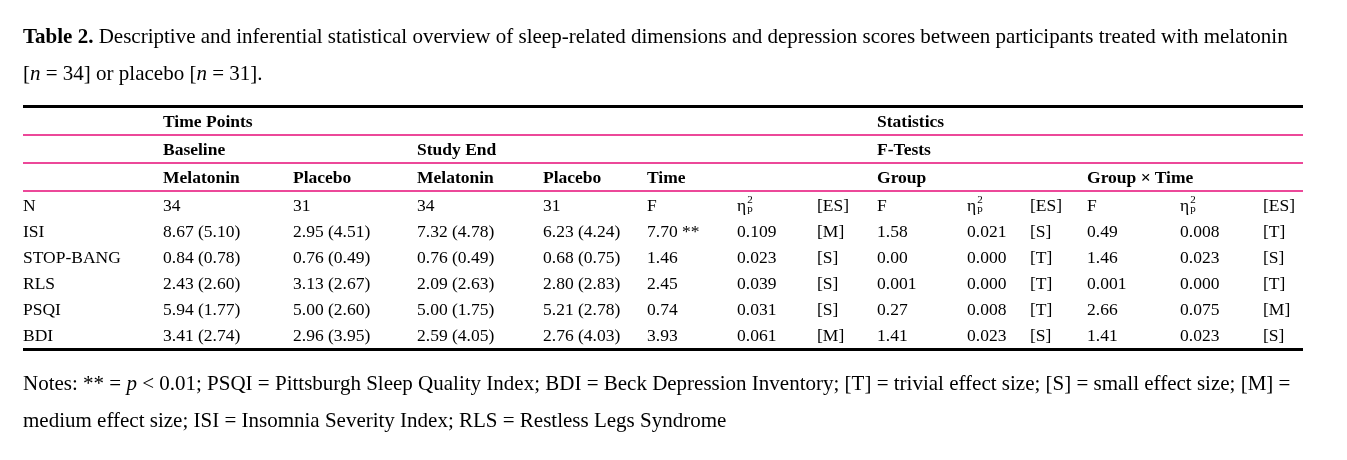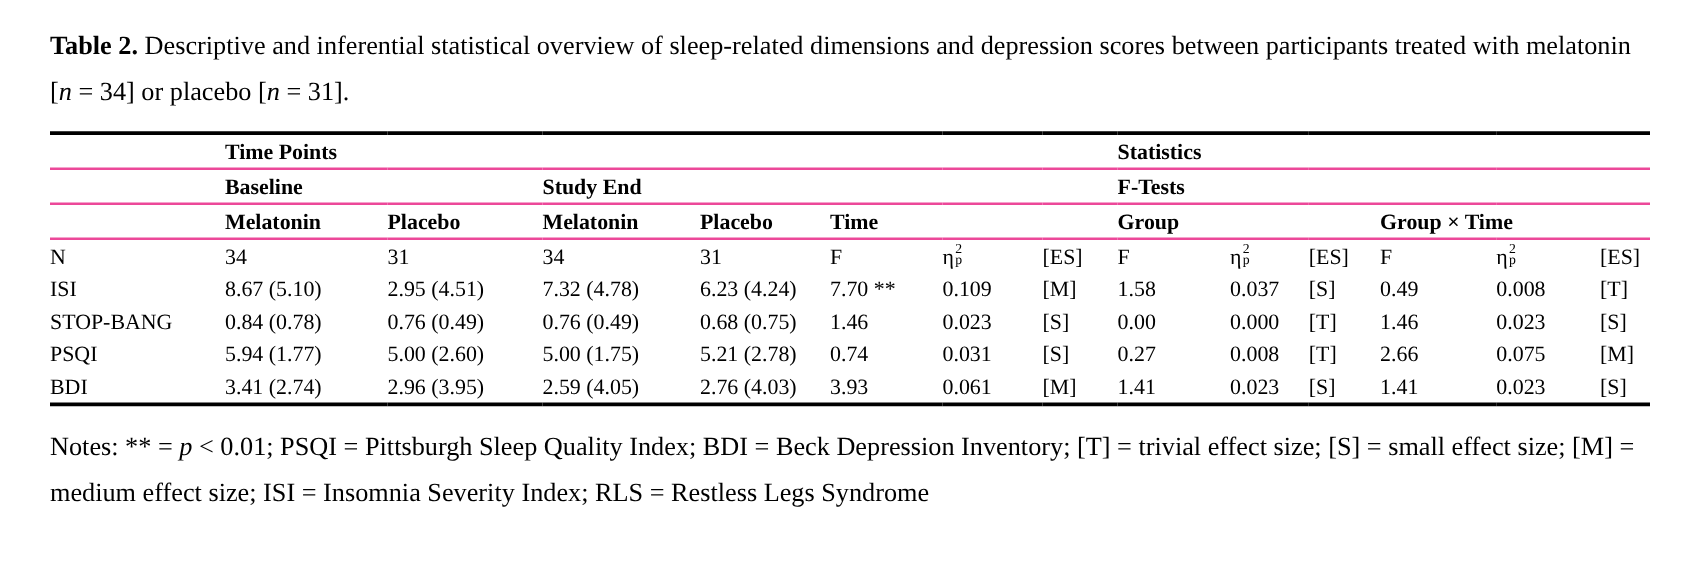--- a/index.html
+++ b/index.html
@@ -8,21 +8,21 @@
     background: #ffffff;
     width: 1347px;
     height: 460px;
     overflow: hidden;
     font-family: "Liberation Serif", "DejaVu Serif", serif;
     color: #000000;
   }
   .page {
     width: 1285px;
     margin: 0;
-    padding: 18px 0 0 40px;
+    padding: 18px 0 0 23px;
   }
   .caption {
     font-size: 21px;
     line-height: 37px;
     margin: 0 0 13px 0;
     width: 1285px;
   }
   .caption b { font-weight: bold; }
   .caption i { font-style: italic; }
 
@@ -168,21 +168,21 @@
     <tr>
       <td class="lbl">ISI</td>
       <td>8.67 (5.10)</td>
       <td>2.95 (4.51)</td>
       <td>7.32 (4.78)</td>
       <td>6.23 (4.24)</td>
       <td>7.70 **</td>
       <td>0.109</td>
       <td>[M]</td>
       <td>1.58</td>
-      <td>0.037</td>
+      <td>0.021</td>
       <td>[S]</td>
       <td>0.49</td>
       <td>0.008</td>
       <td>[T]</td>
     </tr>
 
     <tr>
       <td class="lbl">STOP-BANG</td>
       <td>0.84 (0.78)</td>
       <td>0.76 (0.49)</td>
@@ -192,20 +192,36 @@
       <td>0.023</td>
       <td>[S]</td>
       <td>0.00</td>
       <td>0.000</td>
       <td>[T]</td>
       <td>1.46</td>
       <td>0.023</td>
       <td>[S]</td>
     </tr>
 
+    <tr>
+      <td class="lbl">RLS</td>
+      <td>2.43 (2.60)</td>
+      <td>3.13 (2.67)</td>
+      <td>2.09 (2.63)</td>
+      <td>2.80 (2.83)</td>
+      <td>2.45</td>
+      <td>0.039</td>
+      <td>[S]</td>
+      <td>0.001</td>
+      <td>0.000</td>
+      <td>[T]</td>
+      <td>0.001</td>
+      <td>0.000</td>
+      <td>[T]</td>
+    </tr>
 
     <tr>
       <td class="lbl">PSQI</td>
       <td>5.94 (1.77)</td>
       <td>5.00 (2.60)</td>
       <td>5.00 (1.75)</td>
       <td>5.21 (2.78)</td>
       <td>0.74</td>
       <td>0.031</td>
       <td>[S]</td>

